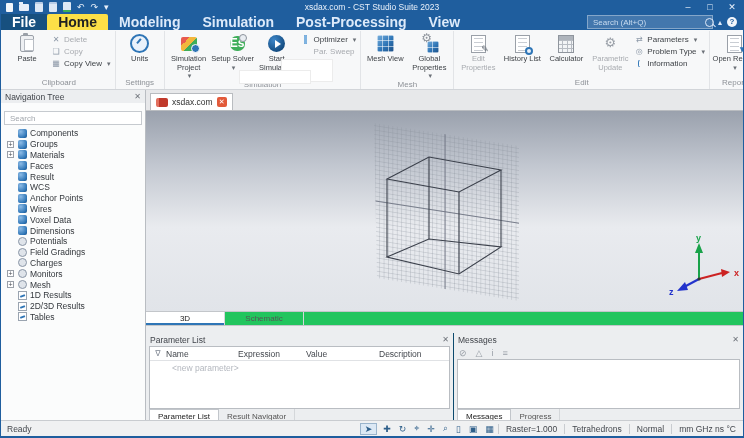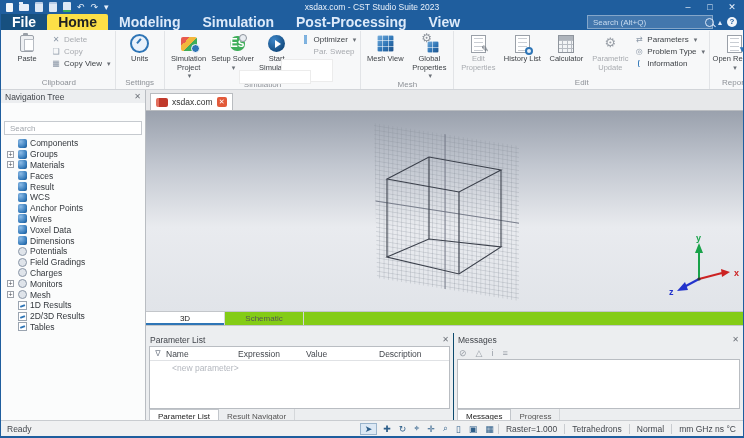--- a/index.html
+++ b/index.html
@@ -67,41 +67,41 @@
   .ic-calc{width:14px;height:16px;border:1px solid #8f959d;background-image:linear-gradient(#aeb4bc 0 4px,transparent 4px),repeating-linear-gradient(0deg,transparent 0 3px,#b7bcc3 3px 4px),repeating-linear-gradient(90deg,transparent 0 3.5px,#b7bcc3 3.5px 4.5px);background-color:#f2f4f6;}
   .ic-parup{font-size:13px;color:#9aa0a8;}
   .ic-info{width:9px;height:9px;border-radius:50%;background:#2e75b6;color:#fff;font-size:7px;font-weight:bold;text-align:center;line-height:9px;}
   .ic-optbook{width:11px;height:9px;background:#2e75b6;transform:skewX(-12deg);border-radius:1px;border-left:3px solid #7fb3e0;}
   
   .artifact{position:absolute;background:#fff;border:1px solid #ececec;z-index:6;}
   
   .navpanel{position:absolute;left:0;top:90px;width:145px;bottom:18px;background:#fbfcfc;border-right:1px solid #b9bdc2;box-sizing:border-box;}
   .panel-head{height:13px;display:flex;align-items:center;justify-content:space-between;padding:0 4px;font-size:8.5px;color:#40444a;background:#eceef0;}
   .panel-head .x{font-size:8px;color:#6e737a;}
-  .nav-search{margin:18px 3px 3px;height:12px;border:1px solid #c6cacf;background:#fff;display:flex;align-items:center;padding:0 3px;}
+  .nav-search{margin:8px 3px 3px;height:12px;border:1px solid #c6cacf;background:#fff;display:flex;align-items:center;padding:0 3px;}
   .nav-search input{flex:1;border:none;outline:none;font-size:8px;color:#444;font-family:"Liberation Sans",sans-serif;}
   .nav-search input::placeholder{color:#a3a8ae;}
   .tree{padding-left:6px;}
   .titem{display:flex;align-items:center;height:10.8px;font-size:8.5px;color:#33373c;white-space:nowrap;}
   .texp{width:7px;height:7px;border:1px solid #9aa0a8;background:#fff;color:#4a4f56;font-size:7px;line-height:6px;text-align:center;margin-right:2px;box-sizing:border-box;}
   .texp-sp{width:7px;margin-right:2px;}
   .ti{width:9px;height:9px;margin:0 3px 0 2px;flex:none;}
   .ti-cube{border-radius:2px;background:radial-gradient(circle at 30% 30%,#8cbbe6,#2e75b6 70%,#1a4c80);}
   .ti-ring{border:1.5px solid #8a96a6;border-radius:50%;background:#dfe4ea;box-sizing:border-box;}
   .ti-chart{background:#fff;border:1px solid #9aa4b0;box-sizing:border-box;position:relative;}
   .ti-chart::after{content:"";position:absolute;left:1px;top:3px;width:5px;height:1.5px;background:#2e75b6;transform:rotate(-20deg);}
   
   .main{position:absolute;left:145px;top:90px;right:0;bottom:18px;}
   .doctabs{height:20px;background:#e7e8ea;border-bottom:1px solid #b9bcc0;display:flex;align-items:flex-end;padding-left:4px;}
   .doctab{height:16px;background:#fff;border:1px solid #b9bcc0;border-bottom:none;display:flex;align-items:center;gap:4px;padding:0 5px;font-size:8.5px;color:#333;}
   .doctab .appic{width:9px;height:9px;background:#c0392b;border-radius:2px;border-left:3px solid #e2705f;}
   .doctab .tclose{width:10px;height:10px;background:#e25a3a;border-radius:2px;color:#fff;font-size:7px;line-height:10px;text-align:center;}
   .viewport{position:relative;height:200px;background:linear-gradient(180deg,#9aa1ad 0%,#c3c8d1 28%,#e9ebef 58%,#e1e4e9 100%);border-bottom:1px solid #c3c6ca;}
   .viewport svg{position:absolute;left:0;top:0;}
-  .vtabs{height:13px;background:#84cc16;border-bottom:1px solid #c3c6ca;display:flex;align-items:stretch;font-size:8px;color:#555;}
+  .vtabs{height:13px;background:#22c55e;border-bottom:1px solid #c3c6ca;display:flex;align-items:stretch;font-size:8px;color:#555;}
   .vtab{width:78px;display:flex;align-items:center;justify-content:center;border-right:1px solid #d4d7da;}
   .vtab.active{background:#fff;box-shadow:inset 0 -2px 0 #2e75b6;color:#222;}
   .gap{height:7px;}
   
   .panels{display:flex;height:90px;}
   .ppanel{display:flex;flex-direction:column;}
   .ppanel.param{width:307px;}
   .ppanel.msg{flex:1;border-left:1px solid #0c4a6e;}
   .pbody{flex:1;background:#fff;border:1px solid #b9bdc2;margin:0 3px;display:flex;flex-direction:column;overflow:hidden;}
   .pl-cols{display:flex;align-items:center;height:13px;border-bottom:1px solid #e0e2e5;font-size:8.5px;color:#44484e;}

